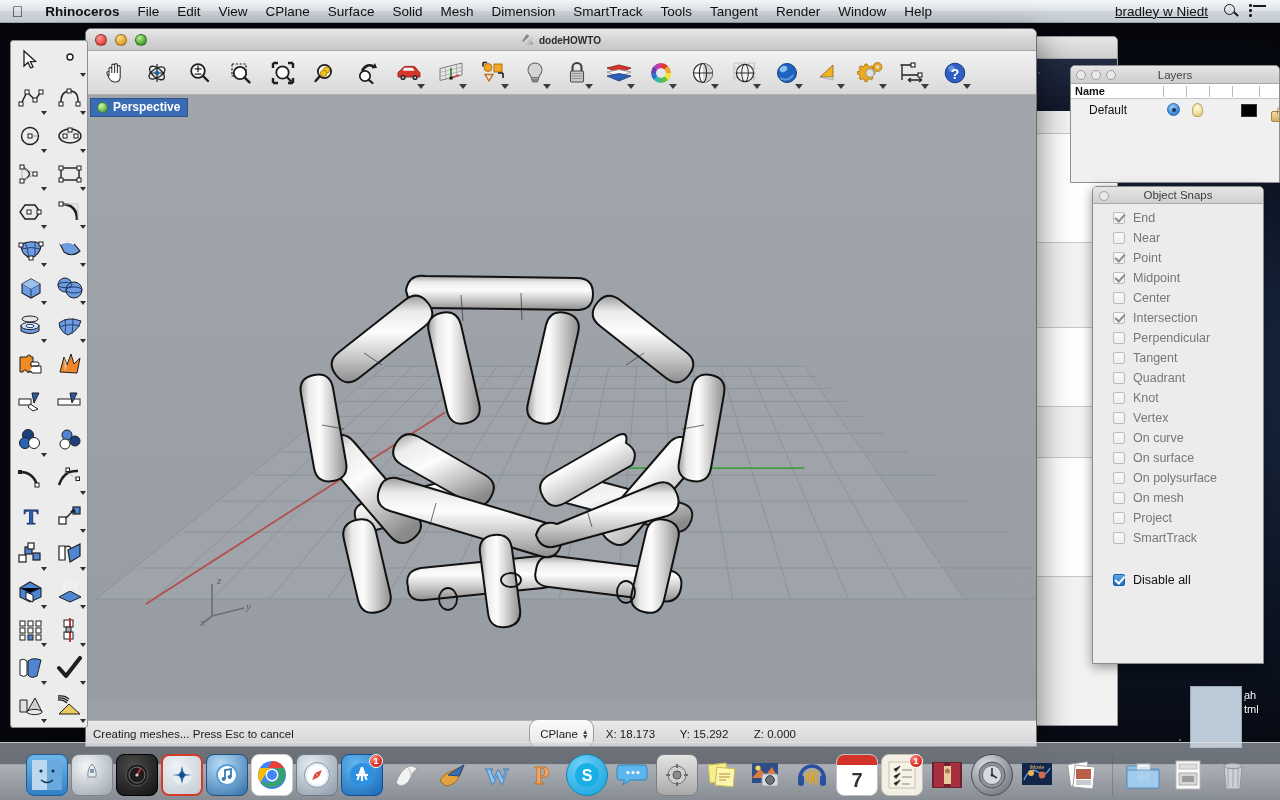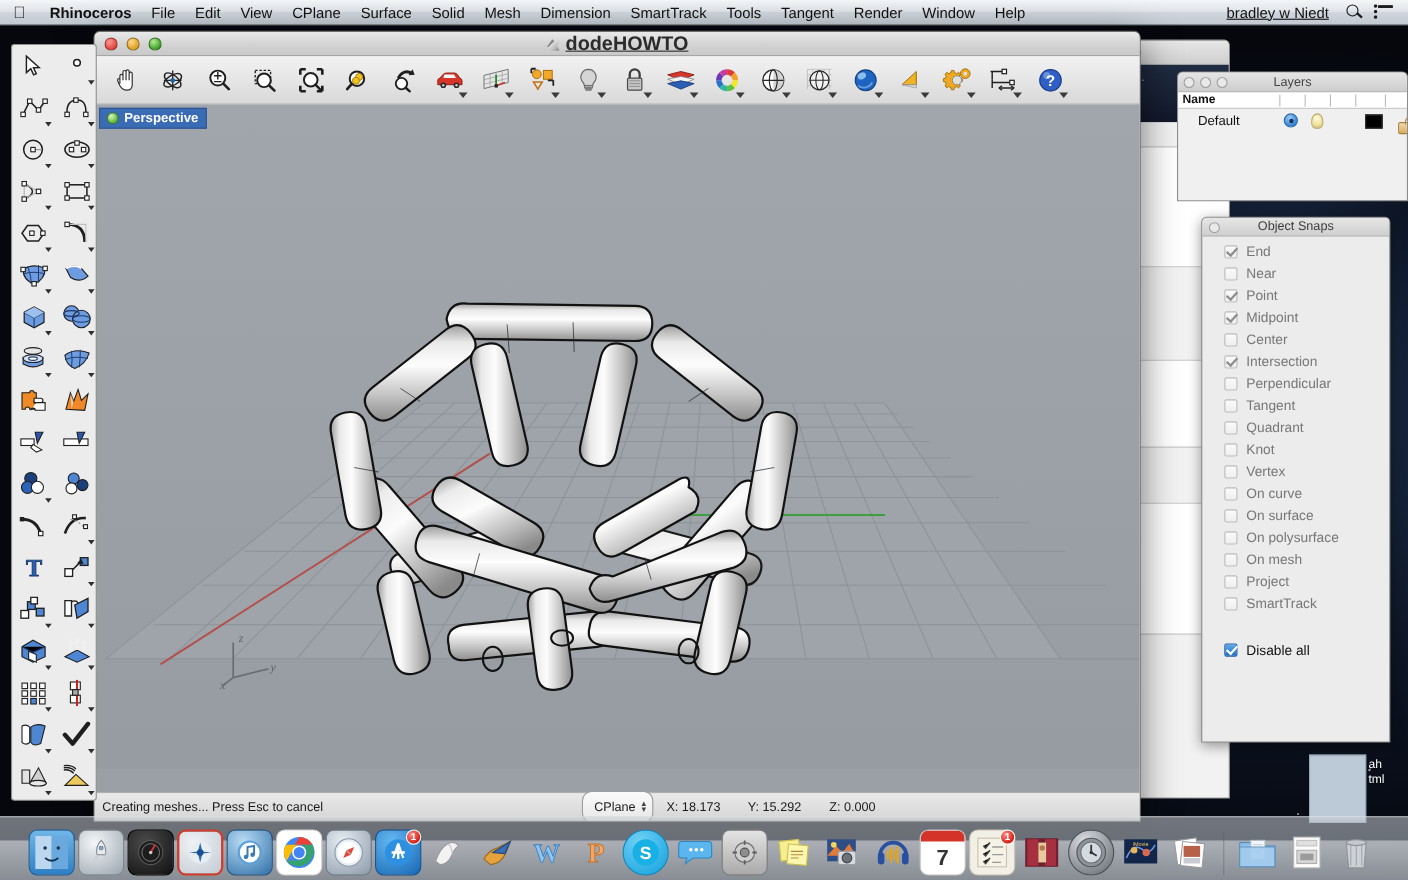--- a/index.html
+++ b/index.html
@@ -126,21 +126,21 @@
     border-bottom:1px solid #a6a6a6;
     display:flex; align-items:center; position:relative;
   }
   .traffic { display:flex; gap:8px; padding-left:9px; }
   .tl { width:12px; height:12px; border-radius:50%; border:1px solid rgba(0,0,0,.35); }
   .tl.r { background:radial-gradient(circle at 35% 30%,#ff9a92,#e0443e 70%); }
   .tl.y { background:radial-gradient(circle at 35% 30%,#ffd98c,#dea123 70%); }
   .tl.g { background:radial-gradient(circle at 35% 30%,#b6ed8f,#3fa22b 70%); }
   .title-center {
     position:absolute; left:0; right:0; text-align:center;
-    font-size:18px; font-weight:bold; color:#2b2b2b;text-decoration:underline;
+    font-size:10px; font-weight:bold; color:#2b2b2b;
   }
   .doc-icon {
     display:inline-block; width:13px; height:12px; vertical-align:-2px; margin-right:5px;
     background:linear-gradient(135deg,#888 40%,#ddd 41%,#bbb 70%,#666 100%);
     clip-path: polygon(10% 60%, 45% 5%, 72% 30%, 95% 20%, 80% 55%, 95% 90%, 40% 95%, 20% 80%);
   }
 
   
   .toolbar {
     flex:0 0 44px; height:44px;
@@ -250,21 +250,21 @@
     border:1px solid #a8833f; border-radius:2px; position:relative;
   }
   .lock-open::before {
     content:''; position:absolute; left:5px; top:-6px; width:8px; height:7px;
     border:1.6px solid #a8833f; border-bottom:none; border-radius:5px 5px 0 0;
   }
   .swatch-black { width:16px; height:13px; background:#000; border:1px solid #333; }
 
   
   #osnap {
-    position:absolute; left:1092px; top:197px; width:172px; height:478px;
+    position:absolute; left:1092px; top:186px; width:172px; height:478px;
     background:#ececec; border:1px solid #8b8b8b;
     border-radius:5px 5px 0 0; z-index:160; overflow:hidden;
     box-shadow:0 3px 12px rgba(0,0,0,.4);
   }
   #osnap .ptitle {
     height:17px; background:linear-gradient(180deg,#e6e6e6,#cfcfcf);
     border-bottom:1px solid #aaa; font-size:11.5px; color:#3c3c3c;
     text-align:center; line-height:17px; position:relative;
   }
   #osnap .ptitle .pdot { position:absolute; left:6px; top:3.5px; }

